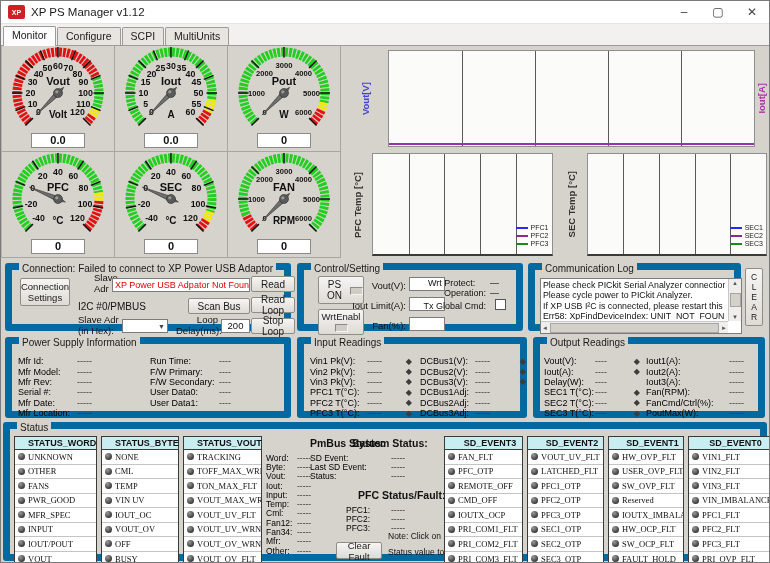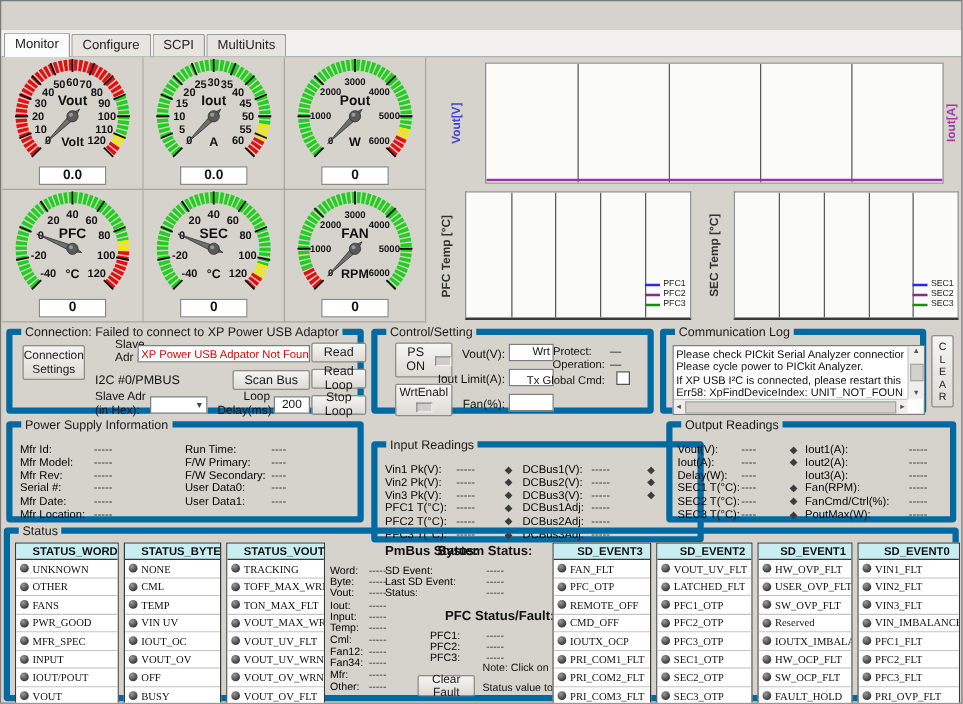--- a/index.html
+++ b/index.html
@@ -32,27 +32,27 @@
   .plot{position:relative;flex:1;background:#fbfbfa;border:1px solid #8f8f8f;margin:2px 0;overflow:hidden;}
   .plot>i{position:absolute;top:0;bottom:0;width:1px;background:#5a5a5a;}
   .plot>i:nth-of-type(1){left:20%;} .plot>i:nth-of-type(2){left:40%;}
   .plot>i:nth-of-type(3){left:60%;} .plot>i:nth-of-type(4){left:80%;}
   .baseline{position:absolute;left:0;right:0;bottom:1px;height:2px;}
   .tplot{border-bottom:2px solid #3a3a3a;}
   .legend{position:absolute;right:3px;bottom:7px;display:flex;flex-direction:column;gap:1px;}
   .lg-item{display:flex;align-items:center;font-size:7px;color:#222;}
   .lg-item i{display:inline-block;width:12px;height:2px;margin-right:3px;}
   
-  .grp{position:absolute;border:5px solid #0369a1;border-radius:3px;}
+  .grp{position:absolute;border:7px solid #0369a1;border-radius:3px;}
   .grp-t{position:absolute;top:-7px;left:7px;background:#d6d3cd;padding:0 3px;font-size:10px;color:#1a1a1a;white-space:nowrap;}
   .g-conn{left:4px;top:217px;width:286px;height:68px;}
   .g-ctrl{left:296px;top:217px;width:226px;height:68px;}
   .g-comm{left:527px;top:217px;width:213px;height:68px;}
   .g-psinfo{left:4px;top:291px;width:286px;height:81px;}
-  .g-inread{left:296px;top:291px;width:266px;height:81px;margin-top:16px;}
+  .g-inread{left:296px;top:291px;width:230px;height:81px;}
   .g-outread{left:532px;top:291px;width:232px;height:81px;}
   .g-status{left:2px;top:376px;width:764px;height:139px;}
   
   .btn{position:absolute;background:linear-gradient(#f6f5f3,#dedbd5);border:1px solid #8f8d88;border-radius:2px;font-size:10px;color:#1a1a1a;display:flex;align-items:center;justify-content:center;text-align:center;font-family:inherit;padding:0;}
   .inp{position:absolute;background:#fff;border:1px solid #7c7c7c;font-size:9.5px;color:#111;padding:0 2px;line-height:12px;}
   .lbl{position:absolute;font-size:9.5px;color:#111;white-space:pre-line;line-height:11px;}
   .dd{position:absolute;background:#fff;border:1px solid #7c7c7c;display:flex;align-items:center;}
   .dd .chev{margin-left:auto;font-size:7px;color:#444;padding-right:2px;}
   .cb{position:absolute;width:11px;height:11px;background:#fff;border:1px solid #555;}
   .ind{width:13px;height:8px;background:#d0cdc7;border:1px solid;border-color:#8a8a8a #f2f2f2 #f2f2f2 #8a8a8a;margin-top:2px;}
@@ -129,20 +129,29 @@
   .pfcf-kv{left:336px;top:76px;width:96px;}
   .b-clearfault{left:326px;top:113px;width:46px;height:17px;font-size:9.5px;}
   .note{position:absolute;font-size:8.5px;color:#111;white-space:nowrap;}
   .note1{left:378px;top:102px;} .note2{left:378px;top:118px;}
 </style>
 </head>
 <body>
 
 <div class="win">
 
+  <div class="titlebar">
+    <div class="appicon">XP</div>
+    <div class="apptitle">XP PS Manager v1.12</div>
+    <div class="wbtns">
+      <div class="wbtn">–</div>
+      <div class="wbtn">▢</div>
+      <div class="wbtn">✕</div>
+    </div>
+  </div>
 
   <div class="tabstrip">
     <div class="tab sel">Monitor</div>
     <div class="tab">Configure</div>
     <div class="tab">SCPI</div>
     <div class="tab">MultiUnits</div>
   </div>
 
   <div class="content">
 

